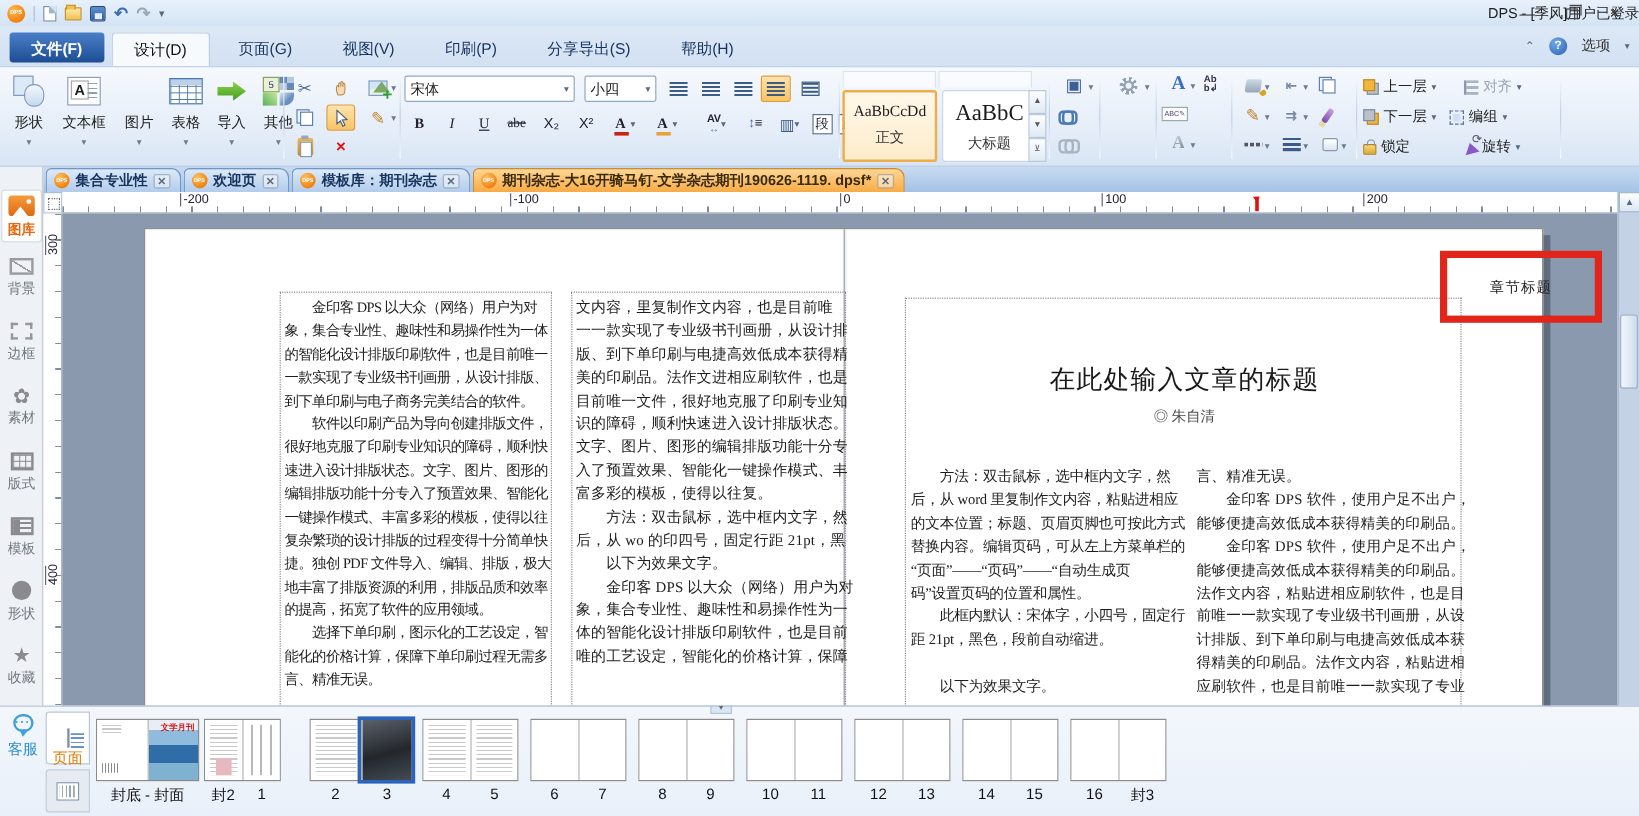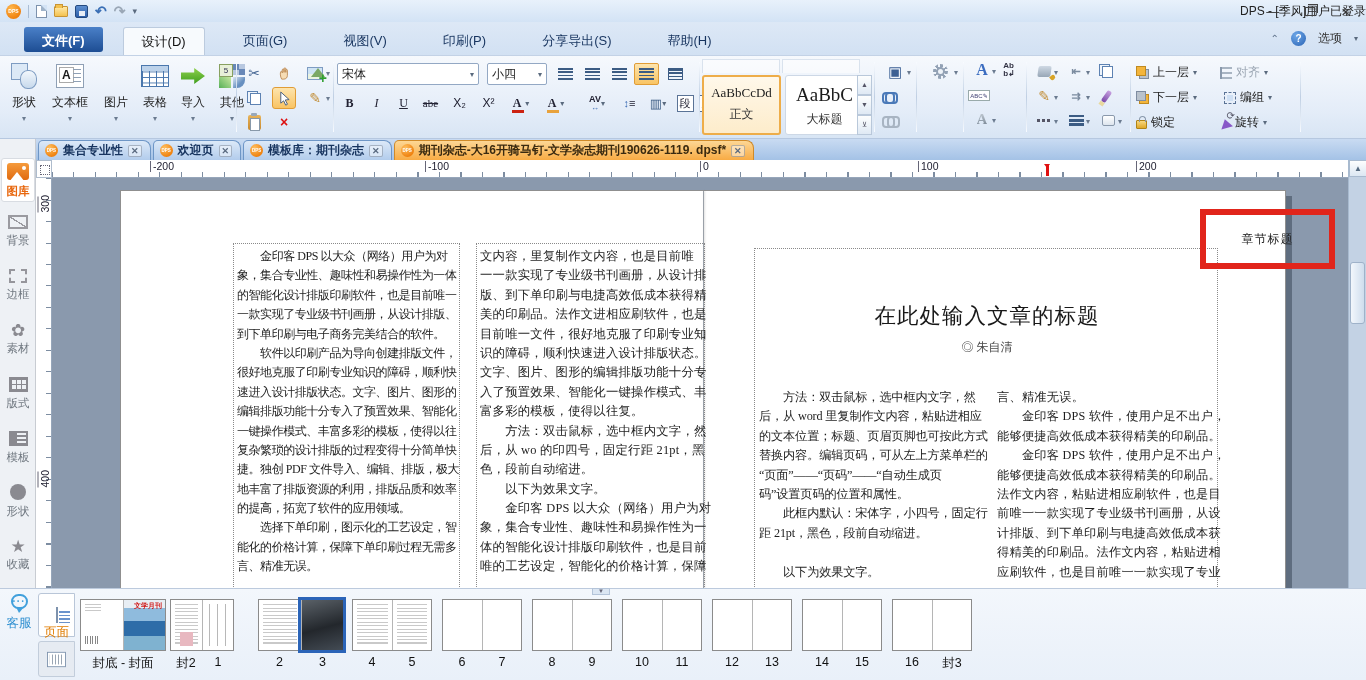--- a/index.html
+++ b/index.html
@@ -24,21 +24,21 @@
   .glyph-redo { color:#9aa7b6; font-size:14px; font-weight:bold; line-height:1; }
   .qcaret { color:#5a6a7e; font-size:9px; }
   .title-text { position:absolute; left:0; right:0; top:3px; text-align:right; font-size:12px; color:#222; }
   .wbtns { position:absolute; right:6px; top:0; display:flex; height:22px; align-items:center; gap:26px; padding-right:10px; }
   .wb { color:#333; font-size:13px; line-height:1; cursor:default; }
   .wb-restore { width:10px; height:9px; border:1px solid #444; position:relative; background:transparent; }
   .wb-restore::before { content:""; position:absolute; left:2px; top:-4px; width:9px; height:8px; border:1px solid #444; border-bottom:none; border-left:none; }
 
   
   .menubar { position:absolute; left:0; top:22px; width:1366px; height:33px; background:linear-gradient(#dde8f6,#d2e1f3); }
-  .mtabs { display:flex; gap:20px; padding:5px 0 0 24px; height:33px; }
+  .mtabs { display:flex; gap:6px; padding:5px 0 0 8px; height:33px; }
   .mtab { padding:5px 18px 6px; font-size:13px; color:#17345f; border-radius:3px 3px 0 0; cursor:default; }
   .mtab.k-file { background:linear-gradient(#4a80c8,#1d4d93); color:#fff; font-weight:bold; border-radius:3px; margin-bottom:3px; }
   .mtab.active { background:#f7fafd; border:1px solid #bccbde; border-bottom:none; color:#111; }
   .mright { position:absolute; right:8px; top:8px; display:flex; align-items:center; gap:12px; }
   .chev-up { color:#5c6f88; font-size:10px; }
   .help-circ { width:15px; height:15px; border-radius:50%; background:radial-gradient(circle at 35% 30%,#6fa8e8,#2a63b4); color:#fff; font-size:10px; font-weight:bold; text-align:center; line-height:15px; }
   .opt-label { font-size:12px; color:#333; }
   .sm-caret { color:#5a6a7e; font-size:8px; }
 
   
@@ -583,21 +583,21 @@
       <div class="arr-btn disabled" style="left:84px; top:8px;">
         <span class="align-ic"></span>
         <span>对齐</span>
           <span class="sm-caret">▾</span>
       </div>
       <div class="arr-btn" style="left:0; top:33px;">
         <span class="layers back"></span>
         <span>下一层</span>
           <span class="sm-caret">▾</span>
       </div>
-      <div class="arr-btn" style="left:88px; top:33px;">
+      <div class="arr-btn" style="left:72px; top:33px;">
         <span class="group-ic"></span>
         <span>编组</span>
           <span class="sm-caret">▾</span>
       </div>
       <div class="arr-btn" style="left:0; top:58px;justify-content:center;">
         <span class="lock-ic"></span>
         <span>锁定</span>
       </div>
       <div class="arr-btn" style="left:84px; top:58px;">
         <span class="rot-ic"></span>
@@ -746,21 +746,20 @@
           <div class="tl">一一款实现了专业级书刊画册，从设计排</div>
           <div class="tl">版、到下单印刷与电捷高效低成本获得精</div>
           <div class="tl">美的印刷品。法作文进相应刷软件，也是</div>
           <div class="tl">目前唯一文件，很好地克服了印刷专业知</div>
           <div class="tl">识的障碍，顺利快速进入设计排版状态。</div>
           <div class="tl">文字、图片、图形的编辑排版功能十分专</div>
           <div class="tl">入了预置效果、智能化一键操作模式、丰</div>
           <div class="tl">富多彩的模板，使得以往复。</div>
           <div class="tl">　　方法：双击鼠标，选中框内文字，然</div>
           <div class="tl">后，从 wo 的印四号，固定行距 21pt，黑</div>
-          <div class="tl">色，段前自动缩进。</div>
           <div class="tl">　　以下为效果文字。</div>
           <div class="tl">　　金印客 DPS 以大众（网络）用户为对</div>
           <div class="tl">象，集合专业性、趣味性和易操作性为一</div>
           <div class="tl">体的智能化设计排版印刷软件，也是目前</div>
           <div class="tl">唯的工艺设定，智能化的价格计算，保障</div>
         </div>
 
       <div class="tframe f-r">
         <div class="article-title">在此处输入文章的标题</div>
         <div class="article-author">◎ 朱自清</div>

